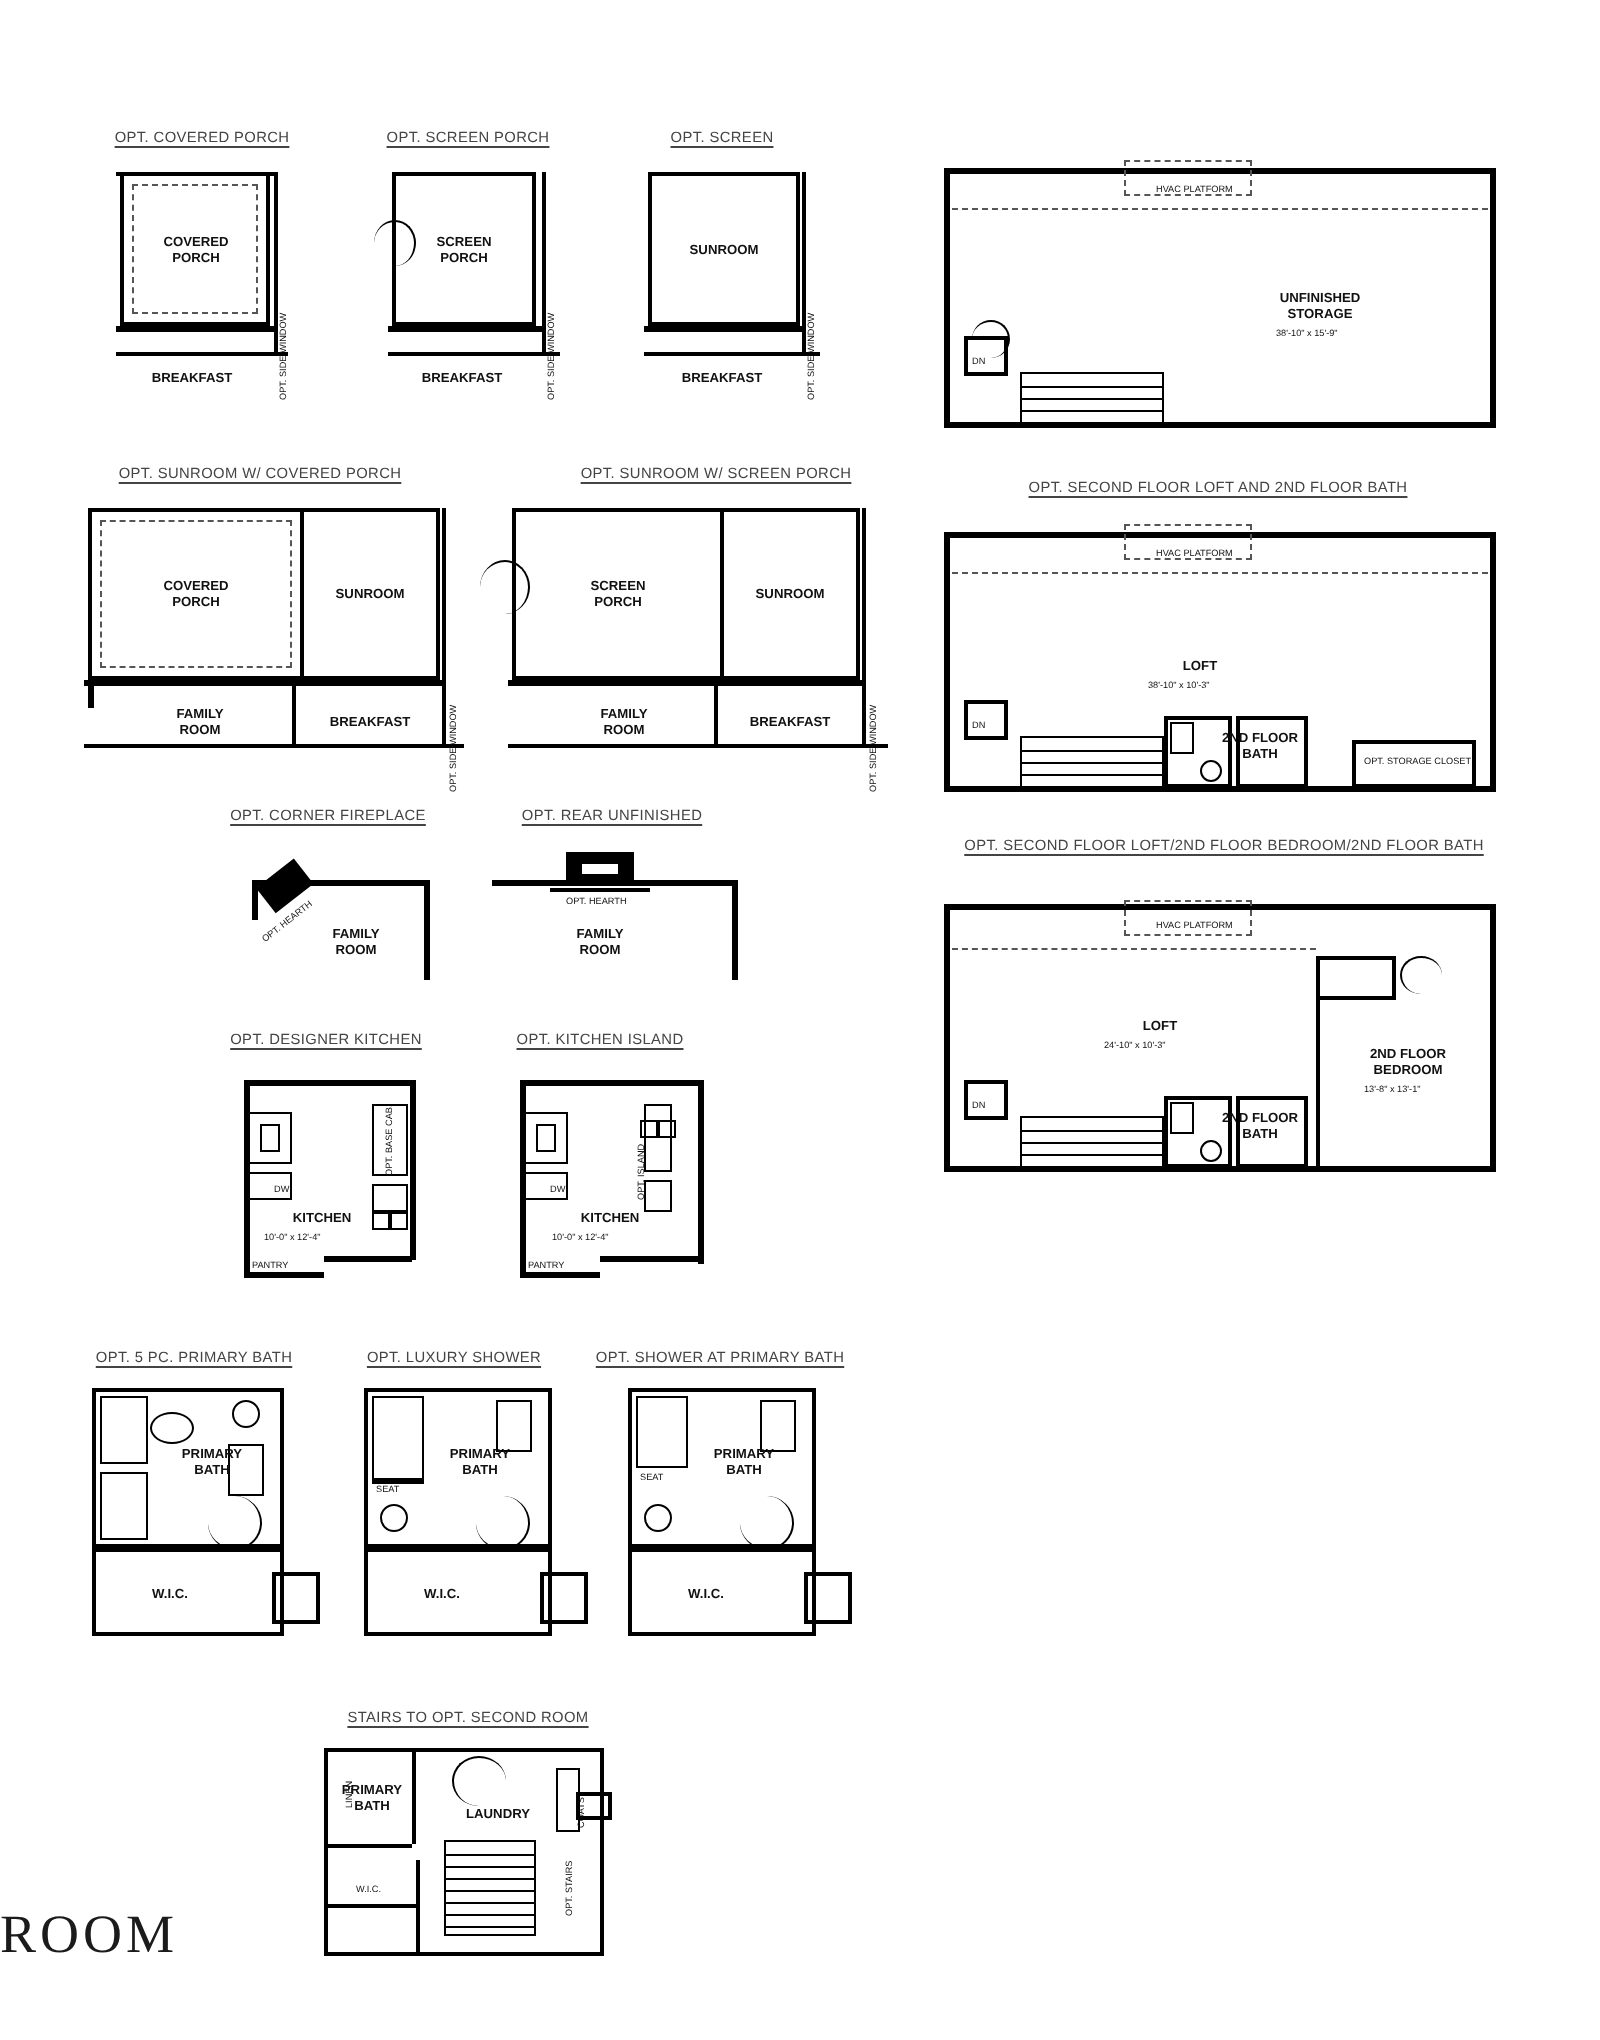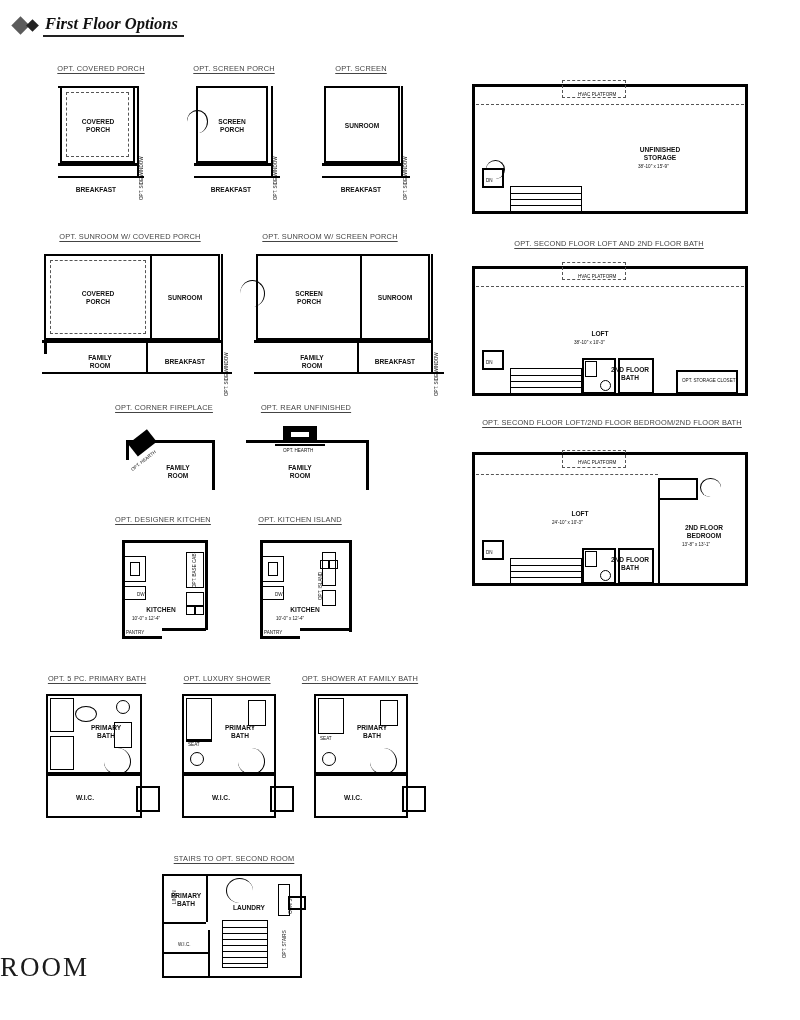--- a/index.html
+++ b/index.html
@@ -65,27 +65,20 @@
   .stair i{position:absolute;left:0;right:0;height:0;border-top:1px solid #000;display:block;}
 
   .wm{position:absolute;left:0;top:952px;width:120px;height:40px;}
   .wm .mls{font-family:"Liberation Serif", serif;font-size:27px;letter-spacing:2px;color:#1b1b1b;}
 </style>
 </head>
 <body>
 
 <div class="page">
 
-  <div class="sec-head" style="left:14px;top:14px;">
-    <span class="diamonds">
-      <span class="dia"></span>
-        <span class="dia small"></span>
-    </span>
-    <span class="title">First Floor Options</span>
-  </div>
 
 
   <div class="plan-label" style="left:46px;top:64px;width:110px;">OPT. COVERED PORCH</div>
   <div>
     <div class="box w2" style="left:60px;top:86px;width:75px;height:77px;"></div>
     <div class="box dash" style="left:66px;top:92px;width:63px;height:65px;"></div>
     <div class="rtxt b" style="left:62px;top:118px;width:72px;">COVERED</div>
     <div class="rtxt b" style="left:62px;top:126px;width:72px;">PORCH</div>
     <div class="hline3" style="left:58px;top:163px;width:79px;"></div>
     <div class="hline" style="left:58px;top:176px;width:86px;"></div>
@@ -131,21 +124,21 @@
     <div class="hline" style="left:42px;top:372px;width:190px;"></div>
     <div class="vline" style="left:221px;top:254px;height:118px;"></div>
     <div class="vline" style="left:146px;top:340px;height:32px;"></div>
     <div class="rtxt b" style="left:60px;top:354px;width:80px;">FAMILY</div>
     <div class="rtxt b" style="left:60px;top:362px;width:80px;">ROOM</div>
     <div class="rtxt b" style="left:150px;top:358px;width:70px;">BREAKFAST</div>
     <div class="tiny v" style="left:224px;top:396px;">OPT. SIDE WINDOW</div>
     <div class="vline3" style="left:44px;top:340px;height:14px;"></div>
   </div>
 
-  <div class="plan-label" style="left:240px;top:232px;width:180px;">OPT. SUNROOM W/ SCREEN PORCH</div>
+  <div class="plan-label" style="left:268px;top:232px;width:180px;">OPT. SUNROOM W/ SCREEN PORCH</div>
   <div>
     <div class="box w2" style="left:256px;top:254px;width:106px;height:86px;"></div>
     <div class="box w2" style="left:360px;top:254px;width:70px;height:86px;"></div>
     <div class="arc q2" style="left:240px;top:280px;width:24px;height:26px;"></div>
     <div class="rtxt b" style="left:258px;top:290px;width:102px;">SCREEN</div>
     <div class="rtxt b" style="left:258px;top:298px;width:102px;">PORCH</div>
     <div class="rtxt b" style="left:362px;top:294px;width:66px;">SUNROOM</div>
     <div class="hline3" style="left:254px;top:340px;width:178px;"></div>
     <div class="hline" style="left:254px;top:372px;width:190px;"></div>
     <div class="vline" style="left:431px;top:254px;height:118px;"></div>
@@ -246,21 +239,21 @@
     <div class="fix round" style="left:190px;top:752px;width:14px;height:14px;"></div>
     <div class="fix" style="left:248px;top:700px;width:18px;height:26px;"></div>
     <div class="rtxt b" style="left:212px;top:724px;width:56px;">PRIMARY</div>
     <div class="rtxt b" style="left:212px;top:732px;width:56px;">BATH</div>
     <div class="arc q3" style="left:238px;top:748px;width:26px;height:26px;"></div>
     <div class="box w2" style="left:182px;top:774px;width:94px;height:44px;"></div>
     <div class="rtxt b" style="left:196px;top:794px;width:50px;">W.I.C.</div>
     <div class="box w2" style="left:270px;top:786px;width:24px;height:26px;"></div>
   </div>
 
-  <div class="plan-label" style="left:288px;top:674px;width:144px;">OPT. SHOWER AT FAMILY BATH</div>
+  <div class="plan-label" style="left:288px;top:674px;width:144px;">OPT. SHOWER AT PRIMARY BATH</div>
   <div>
     <div class="box w2" style="left:314px;top:694px;width:94px;height:80px;"></div>
     <div class="box w1" style="left:318px;top:698px;width:26px;height:36px;"></div>
     <div class="tiny" style="left:320px;top:736px;">SEAT</div>
     <div class="fix round" style="left:322px;top:752px;width:14px;height:14px;"></div>
     <div class="fix" style="left:380px;top:700px;width:18px;height:26px;"></div>
     <div class="rtxt b" style="left:344px;top:724px;width:56px;">PRIMARY</div>
     <div class="rtxt b" style="left:344px;top:732px;width:56px;">BATH</div>
     <div class="arc q3" style="left:370px;top:748px;width:26px;height:26px;"></div>
     <div class="box w2" style="left:314px;top:774px;width:94px;height:44px;"></div>

